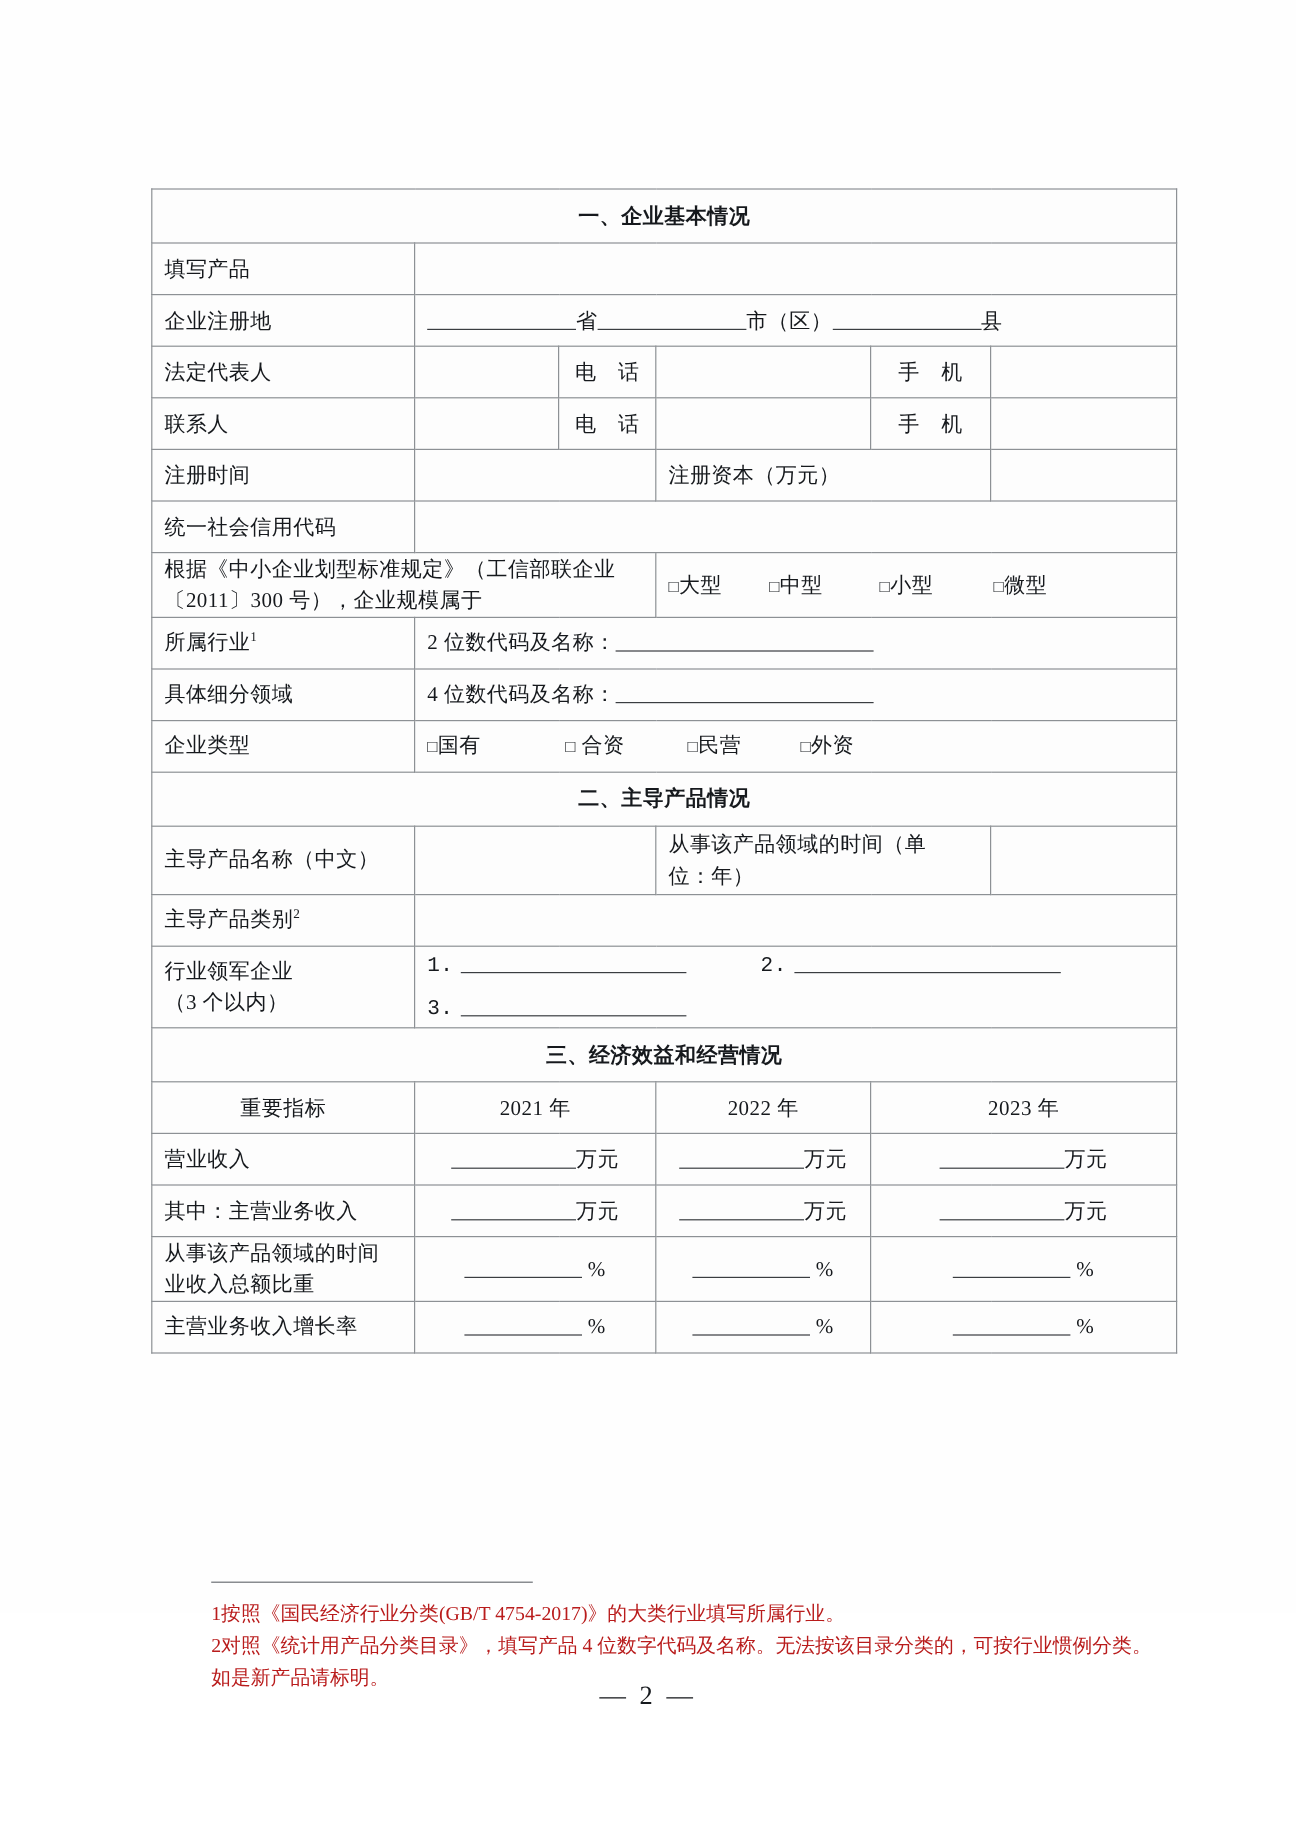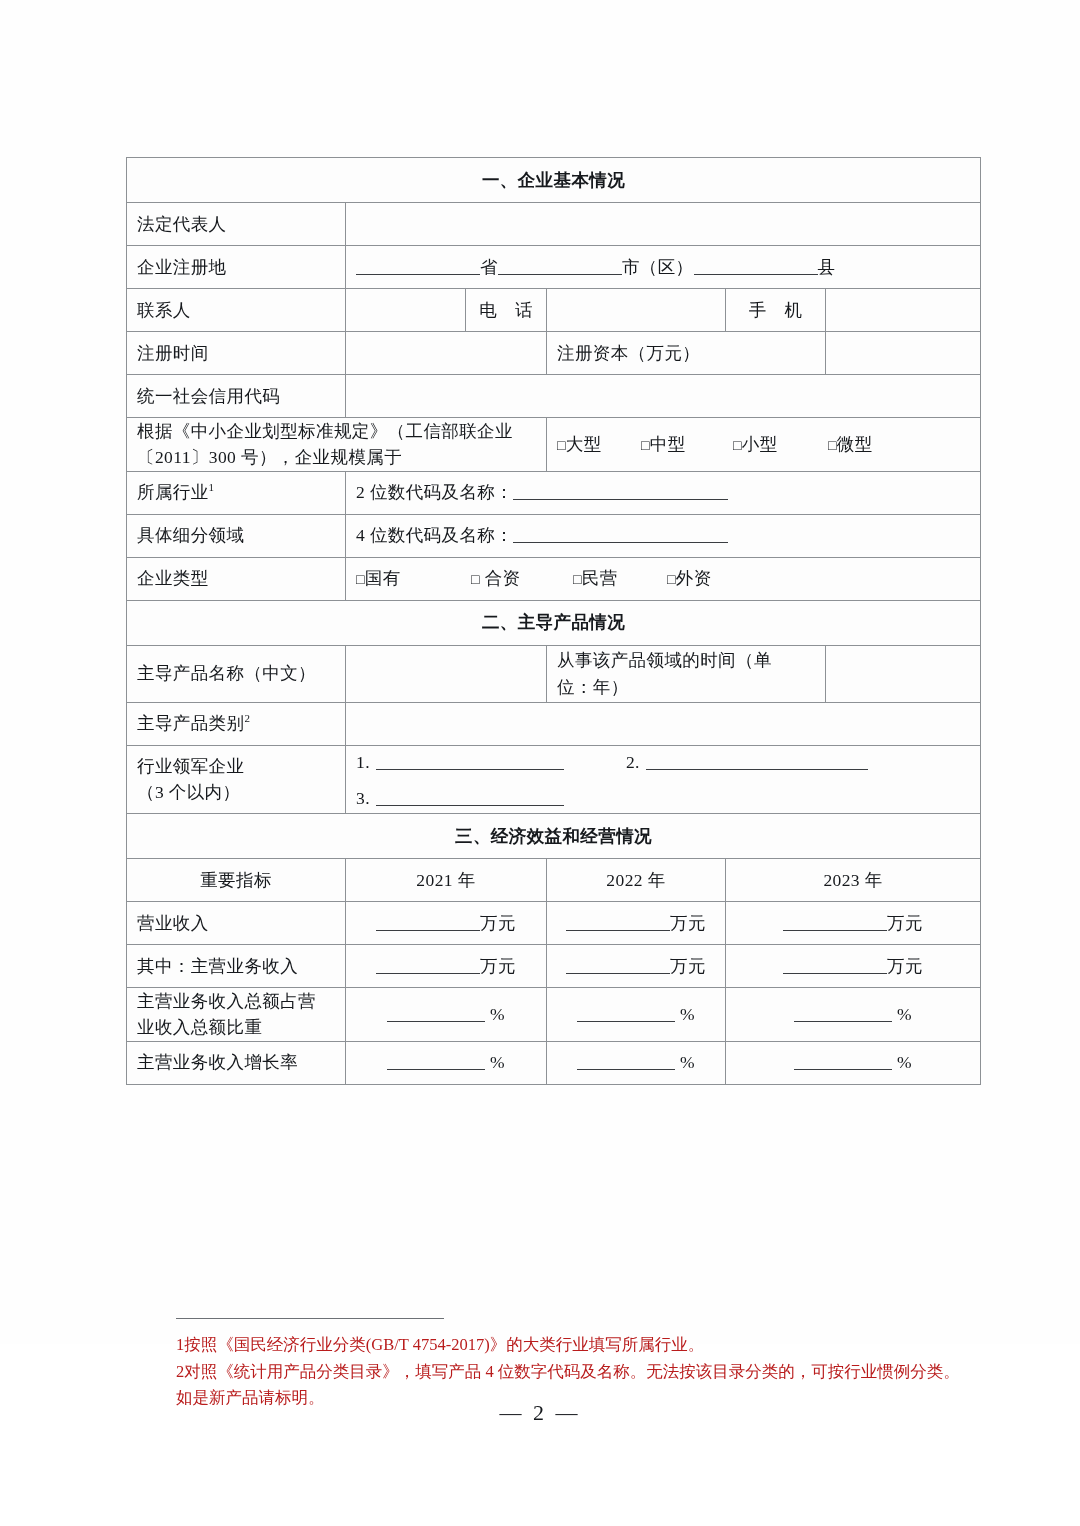--- a/index.html
+++ b/index.html
@@ -54,21 +54,21 @@
     display: inline-block;
     border-bottom: 1px solid #3a3d41;
     height: 1em;
     vertical-align: -2px;
   }
   .two-line { line-height: 1.55; padding: 6px 10px; }
   .cb { font-size: 16px; margin-top: 32px; }
   .cb-box { font-size: 14px; }
   .sup { font-size: 11px; vertical-align: super; }
   .ind-row { padding-left: 14px; }
-  .lead-row { padding: 9px 10px 9px 14px; }
+  .lead-row { padding: 9px 10px 9px 14px; font-family: Liberation Mono, monospace; }
   .lead-line { display: block; margin: 3px 0 10px 0; }
   .lead-line.second { margin-bottom: 2px; }
 
   
   .fn-rule {
     position: absolute;
     left: 176px;
     top: 1318px;
     width: 268px;
     height: 0;
@@ -109,32 +109,40 @@
       <col style="width:100px">
       <col style="width:155px">
     </colgroup>
     <tbody>
 
       <tr>
         <td class="sec-head" colspan="6">一、企业基本情况</td>
       </tr>
 
       <tr>
-        <td class="lbl">法定代表人</td>
+        <td class="lbl">填写产品</td>
         <td colspan="5"></td>
       </tr>
 
       <tr>
         <td class="lbl">企业注册地</td>
         <td colspan="5">
           <span class="blank" style="width:124px"></span><span>省</span><span class="blank" style="width:124px"></span><span>市（区）</span><span class="blank" style="width:124px"></span><span>县</span>
         </td>
       </tr>
 
 
+      <tr>
+        <td class="lbl">法定代表人</td>
+        <td></td>
+        <td class="ctr">电　话</td>
+        <td></td>
+        <td class="ctr">手　机</td>
+        <td></td>
+      </tr>
 
       <tr>
         <td class="lbl">联系人</td>
         <td></td>
         <td class="ctr">电　话</td>
         <td></td>
         <td class="ctr">手　机</td>
         <td></td>
       </tr>
 
@@ -228,21 +236,21 @@
 
       <tr>
         <td class="lbl">其中：主营业务收入</td>
         <td class="ctr" colspan="2"><span class="blank" style="width:104px"></span><span>万元</span></td>
         <td class="ctr"><span class="blank" style="width:104px"></span><span>万元</span></td>
         <td class="ctr" colspan="2"><span class="blank" style="width:104px"></span><span>万元</span></td>
       </tr>
 
       <tr>
         <td class="two-line">
-          <span>主营业务收入总额占营</span><br>
+          <span>从事该产品领域的时间</span><br>
           <span>业收入总额比重</span>
         </td>
         <td class="ctr" colspan="2"><span class="blank" style="width:98px"></span> <span>%</span></td>
         <td class="ctr"><span class="blank" style="width:98px"></span> <span>%</span></td>
         <td class="ctr" colspan="2"><span class="blank" style="width:98px"></span> <span>%</span></td>
       </tr>
 
       <tr>
         <td class="lbl">主营业务收入增长率</td>
         <td class="ctr" colspan="2"><span class="blank" style="width:98px"></span> <span>%</span></td>

